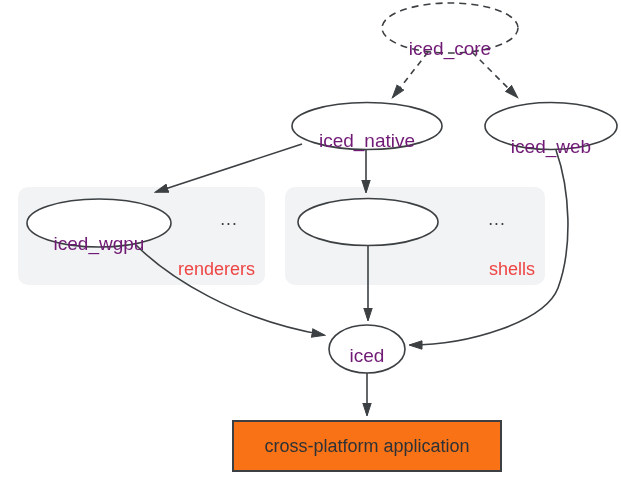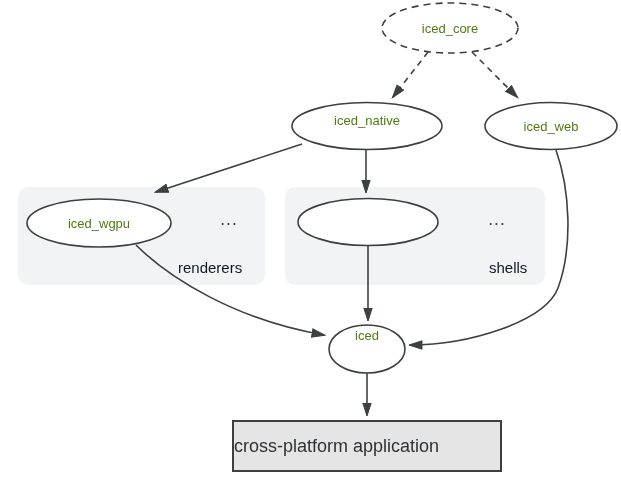--- a/index.html
+++ b/index.html
@@ -12,36 +12,36 @@
   }
   #grp-renderers { left:18px;  top:187px; width:247px; height:98px; }
   #grp-shells    { left:285px; top:187px; width:260px; height:98px; }
   svg.edges { position:absolute; left:0; top:0; width:621px; height:483px; }
   .edge { fill:none; stroke:#3c4043; stroke-width:1.6px; }
   .edge.dashed { stroke-dasharray:6 5; }
   .node-ellipse { fill:#ffffff; stroke:#3c4043; stroke-width:1.6px; }
   .node-ellipse.dashed { stroke-dasharray:7 5; }
   .node-label {
     position:absolute; transform:translate(-50%,-50%);
-    font-size:13px; color:#4d7c0f; white-space:nowrap; line-height:1;
+    font-size:19px; color:#701a75; white-space:nowrap; line-height:1;margin-top:20px;
   }
   .ellipsis-label {
     position:absolute; transform:translate(-50%,-50%);
     font-size:17.5px; color:#3c4043; letter-spacing:1px; line-height:1;
   }
   .group-label {
-    position:absolute; font-size:15px; color:#0f172a;
+    position:absolute; font-size:18px; color:#ef4444;
     white-space:nowrap; line-height:1;
   }
   #lbl-renderers { left:178px; top:260px; }
   #lbl-shells    { left:489px; top:260px; }
   .rect-node {
     position:absolute; left:232px; top:420px; width:270px; height:52px;
-    box-sizing:border-box; border:2px solid #3c4043; background:#e5e5e5;
-    display:flex; align-items:center; justify-content:flex-start;
+    box-sizing:border-box; border:2px solid #3c4043; background:#f97316;
+    display:flex; align-items:center; justify-content:center;
     font-size:18px; color:#2e3236; white-space:nowrap;
   }
 </style>
 </head>
 <body>
 
 <div class="canvas">
 
   <div class="group" id="grp-renderers"></div>
   <div class="group" id="grp-shells"></div>

